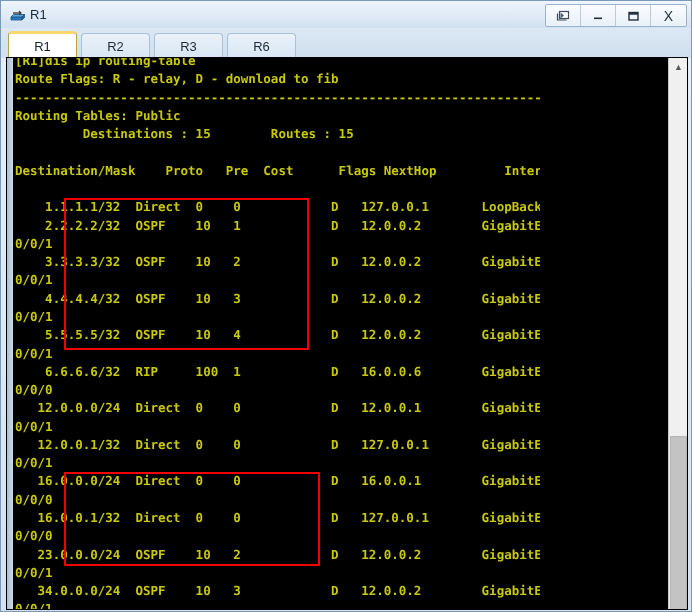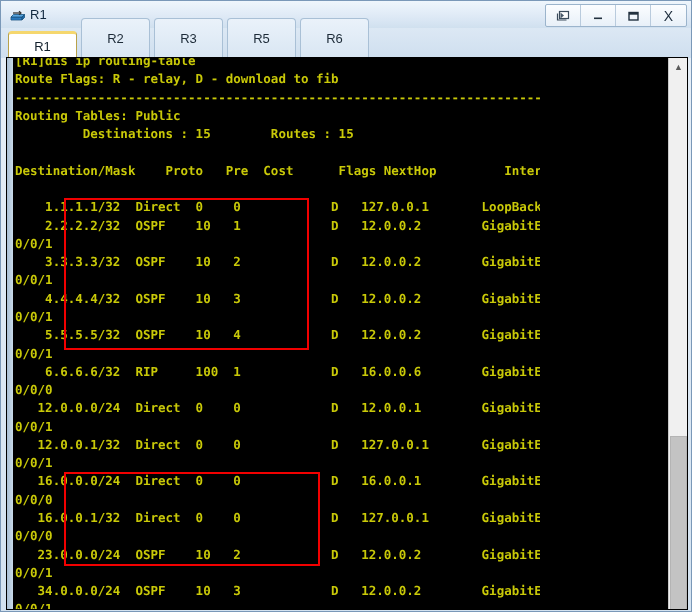--- a/index.html
+++ b/index.html
@@ -85,21 +85,21 @@
     left: 0; top: 27px;
     width: 692px;
     height: 30px;
     background: linear-gradient(to bottom, #dce8f4 0%, #cfdfef 100%);
     display: flex;
     align-items: flex-end;
     padding-left: 7px;
     box-sizing: border-box;
   }
   .tab {
-    height: 40px;
+    height: 25px;
     min-width: 69px;
     margin-right: 4px;
     display: flex;
     align-items: center;
     justify-content: center;
     font-size: 13px;
     color: #1d2b38;
     box-sizing: border-box;
     border: 1px solid #a9c0d6;
     border-bottom: none;
@@ -258,23 +258,20 @@
     <div class="tab active">
         <span>R1</span>
       </div>
     <div class="tab">
         <span>R2</span>
       </div>
     <div class="tab">
         <span>R3</span>
       </div>
     <div class="tab">
-        <span>R5</span>
-      </div>
-    <div class="tab">
         <span>R6</span>
       </div>
   </div>
 
   <div class="term-wrap">
     <div class="term-left-rail"></div>
 
     <div class="term-body">
       <pre class="term-text">[R1]dis ip routing-table
 Route Flags: R - relay, D - download to fib

